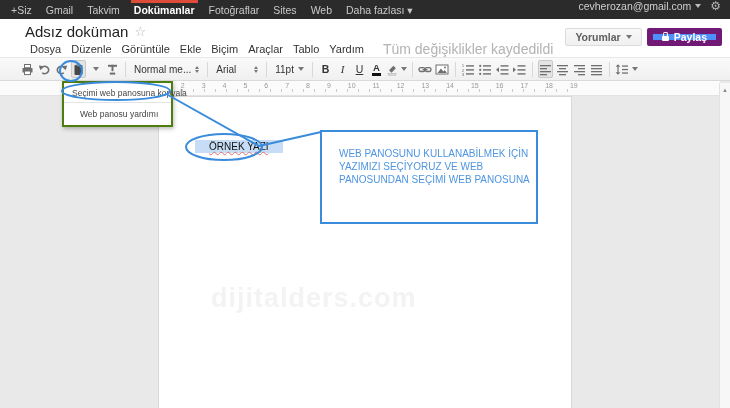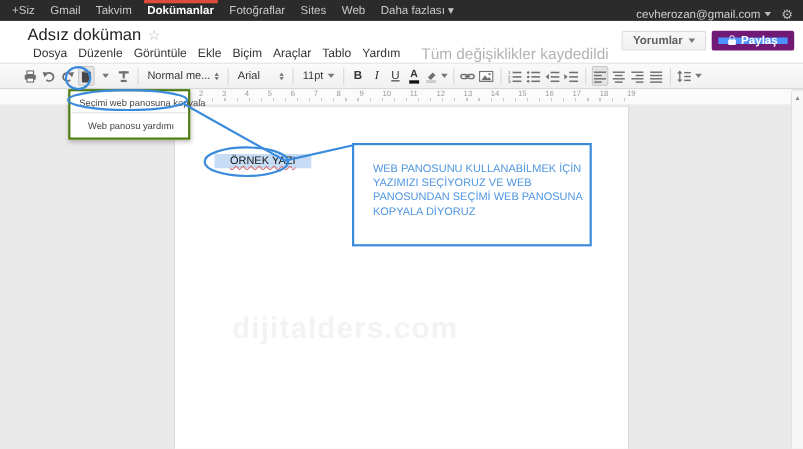--- a/index.html
+++ b/index.html
@@ -6,21 +6,21 @@
   body{width:730px;height:408px;position:relative;overflow:hidden;
        font-family:"Liberation Sans",sans-serif;background:#e9e9e9;}
 
   
   #topbar{position:absolute;top:0;left:0;right:0;height:19px;background:#2b2b2b;
           display:flex;align-items:stretch;font-size:10.5px;color:#c9c9c9;z-index:40;}
   .tb-left{display:flex;align-items:stretch;padding-left:4px;}
   .tb-left .tb-link{display:flex;align-items:center;padding:0 7px;position:relative;cursor:pointer;}
   .tb-left .tb-link.active{color:#fff;font-weight:bold;}
   .tb-left .tb-link.active::before{content:"";position:absolute;top:0;left:4px;right:4px;height:3px;background:#dd4b39;}
-  .tb-right{margin-left:auto;display:flex;align-items:flex-end;gap:9px;padding-right:9px;}
+  .tb-right{margin-left:auto;display:flex;align-items:flex-start;gap:9px;padding-right:9px;}
   .tb-email{display:flex;align-items:center;gap:4px;color:#cfcfcf;}
   .gear{font-size:12px;color:#b5b5b5;line-height:1;}
 
   
   #header{position:absolute;top:19px;left:0;right:0;height:38px;background:#fff;}
   .doc-title{position:absolute;left:25px;top:4px;font-size:15px;color:#222;display:flex;align-items:center;gap:6px;}
   .star{color:#b5b5b5;font-size:13px;}
   .menubar{position:absolute;left:25px;top:22px;display:flex;align-items:center;font-size:11px;color:#333;}
   .menubar .menu-item{padding:0 5px;cursor:pointer;}
   .save-status{font-size:14px;color:#b3b3b3;margin-left:14px;}
@@ -354,21 +354,20 @@
 
 <div id="doc-area">
   <div id="page">
     <div class="watermark">dijitalders.com</div>
     <span class="selected-text">ÖRNEK YAZI</span>
     <div class="callout-box">
       <div class="callout-textwrap">
           <span class="callout-line">WEB PANOSUNU KULLANABİLMEK İÇİN</span>
           <span class="callout-line">YAZIMIZI SEÇİYORUZ VE WEB</span>
           <span class="callout-line">PANOSUNDAN SEÇİMİ WEB PANOSUNA</span>
-          <span class="callout-line">KOPYALA DİYORUZ</span>
         </div>
     </div>
   </div>
 </div>
 
 <div id="clip-menu">
   <div class="clip-item">
     <svg width="10" height="11" viewBox="0 0 10 11">
       <rect x="1.5" y="2" width="7" height="8" rx="0.8" fill="none" stroke="#8a8a8a"></rect>
       <rect x="3.3" y="0.7" width="3.4" height="2.2" rx="0.6" fill="#fff" stroke="#8a8a8a"></rect>

